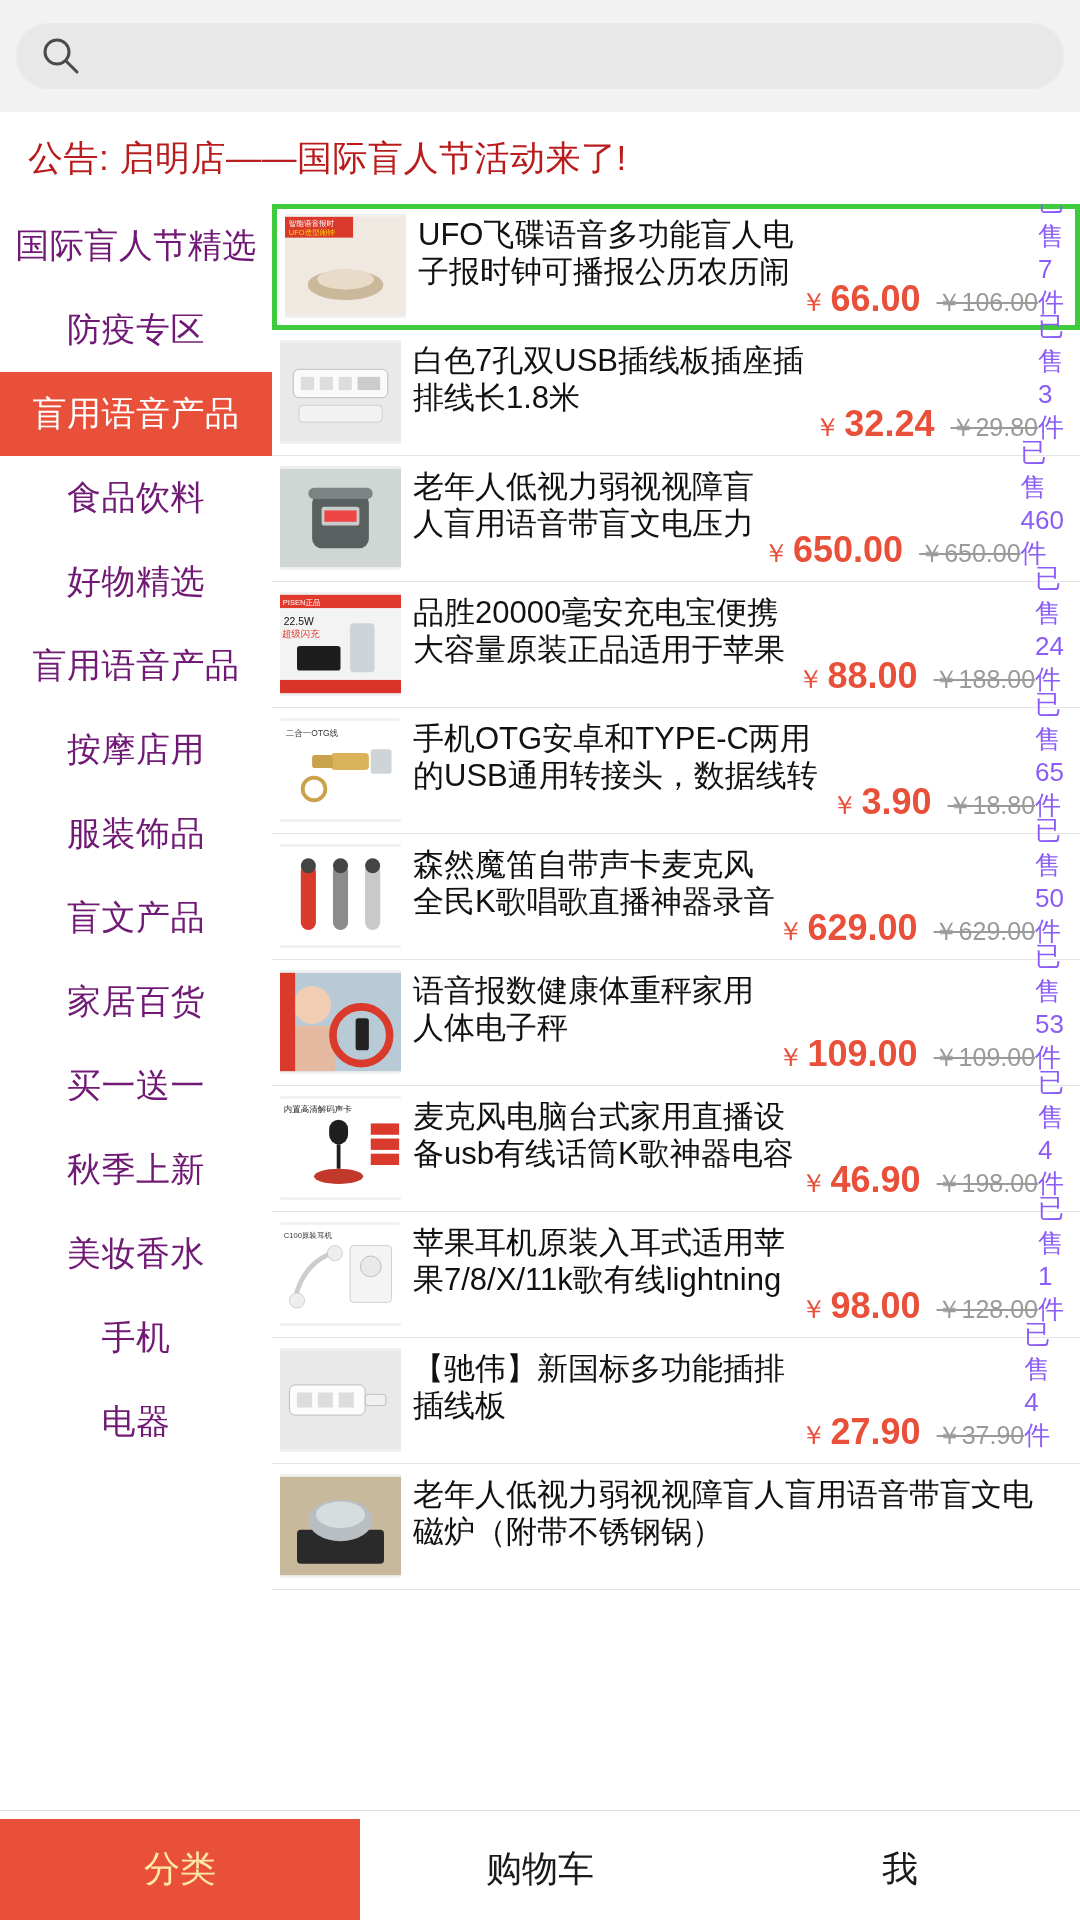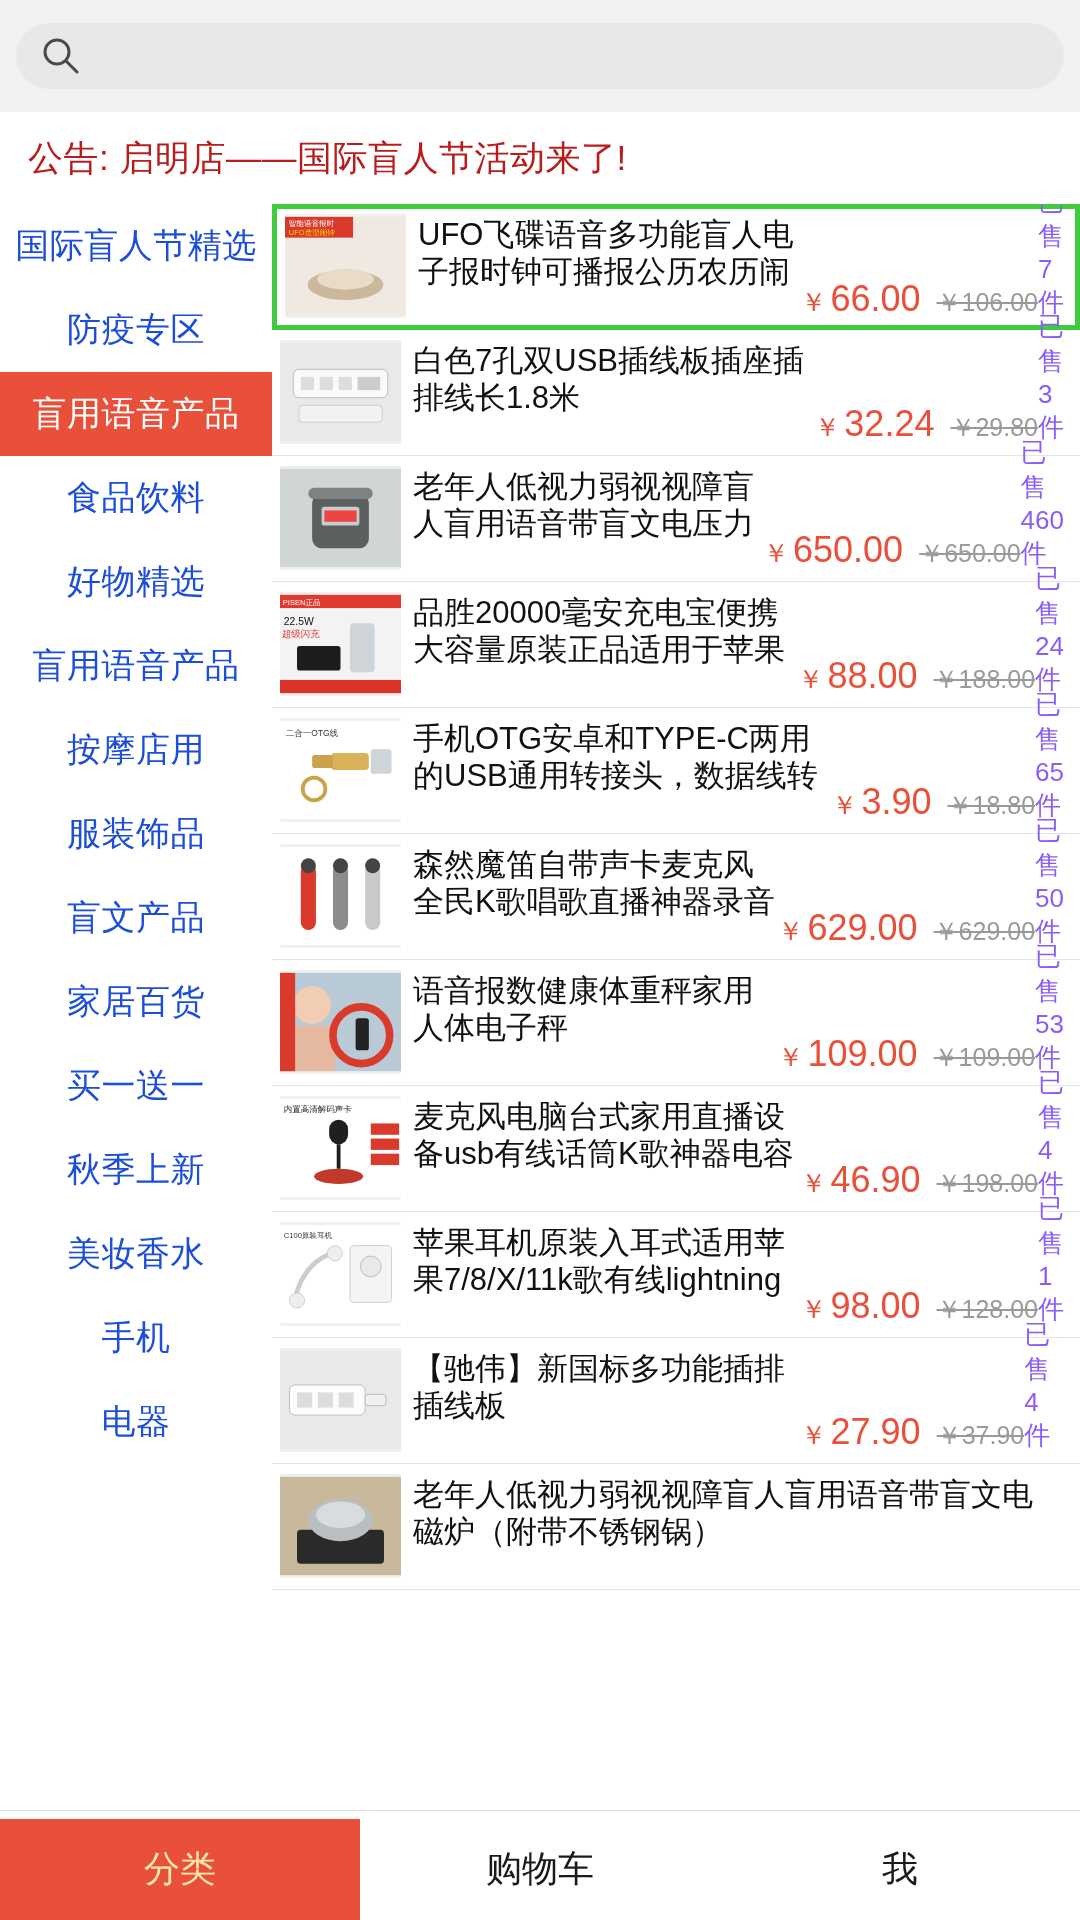--- a/index.html
+++ b/index.html
@@ -79,21 +79,21 @@
     flex: none;
     background: #ffffff;
     overflow: hidden;
   }
   .sidebar-item {
     height: 84px;
     display: flex;
     align-items: center;
     justify-content: center;
     font-size: 34px;
-    color: #1d4ed8;
+    color: #701a75;
     background: #ffffff;
     letter-spacing: 0.5px;
   }
   .sidebar-item.active {
     background: #e8503a;
     color: #ffffff;
     justify-content: center;
   }
 
   .list {
@@ -151,21 +151,21 @@
   }
   .price-wrap { display: flex; align-items: baseline; }
   .cur {
     color: #e8503a;
     font-size: 26px;
     margin-right: 4px;
   }
   .price {
     color: #e8503a;
     font-size: 36px;
-    font-weight: normal;
+    font-weight: bold;
     letter-spacing: 0px;
   }
   .oldprice {
     color: #9a9a9a;
     font-size: 25px;
     text-decoration: line-through;
     margin-left: 16px;
   }
   .sold {
     color: #8b5cf6;

